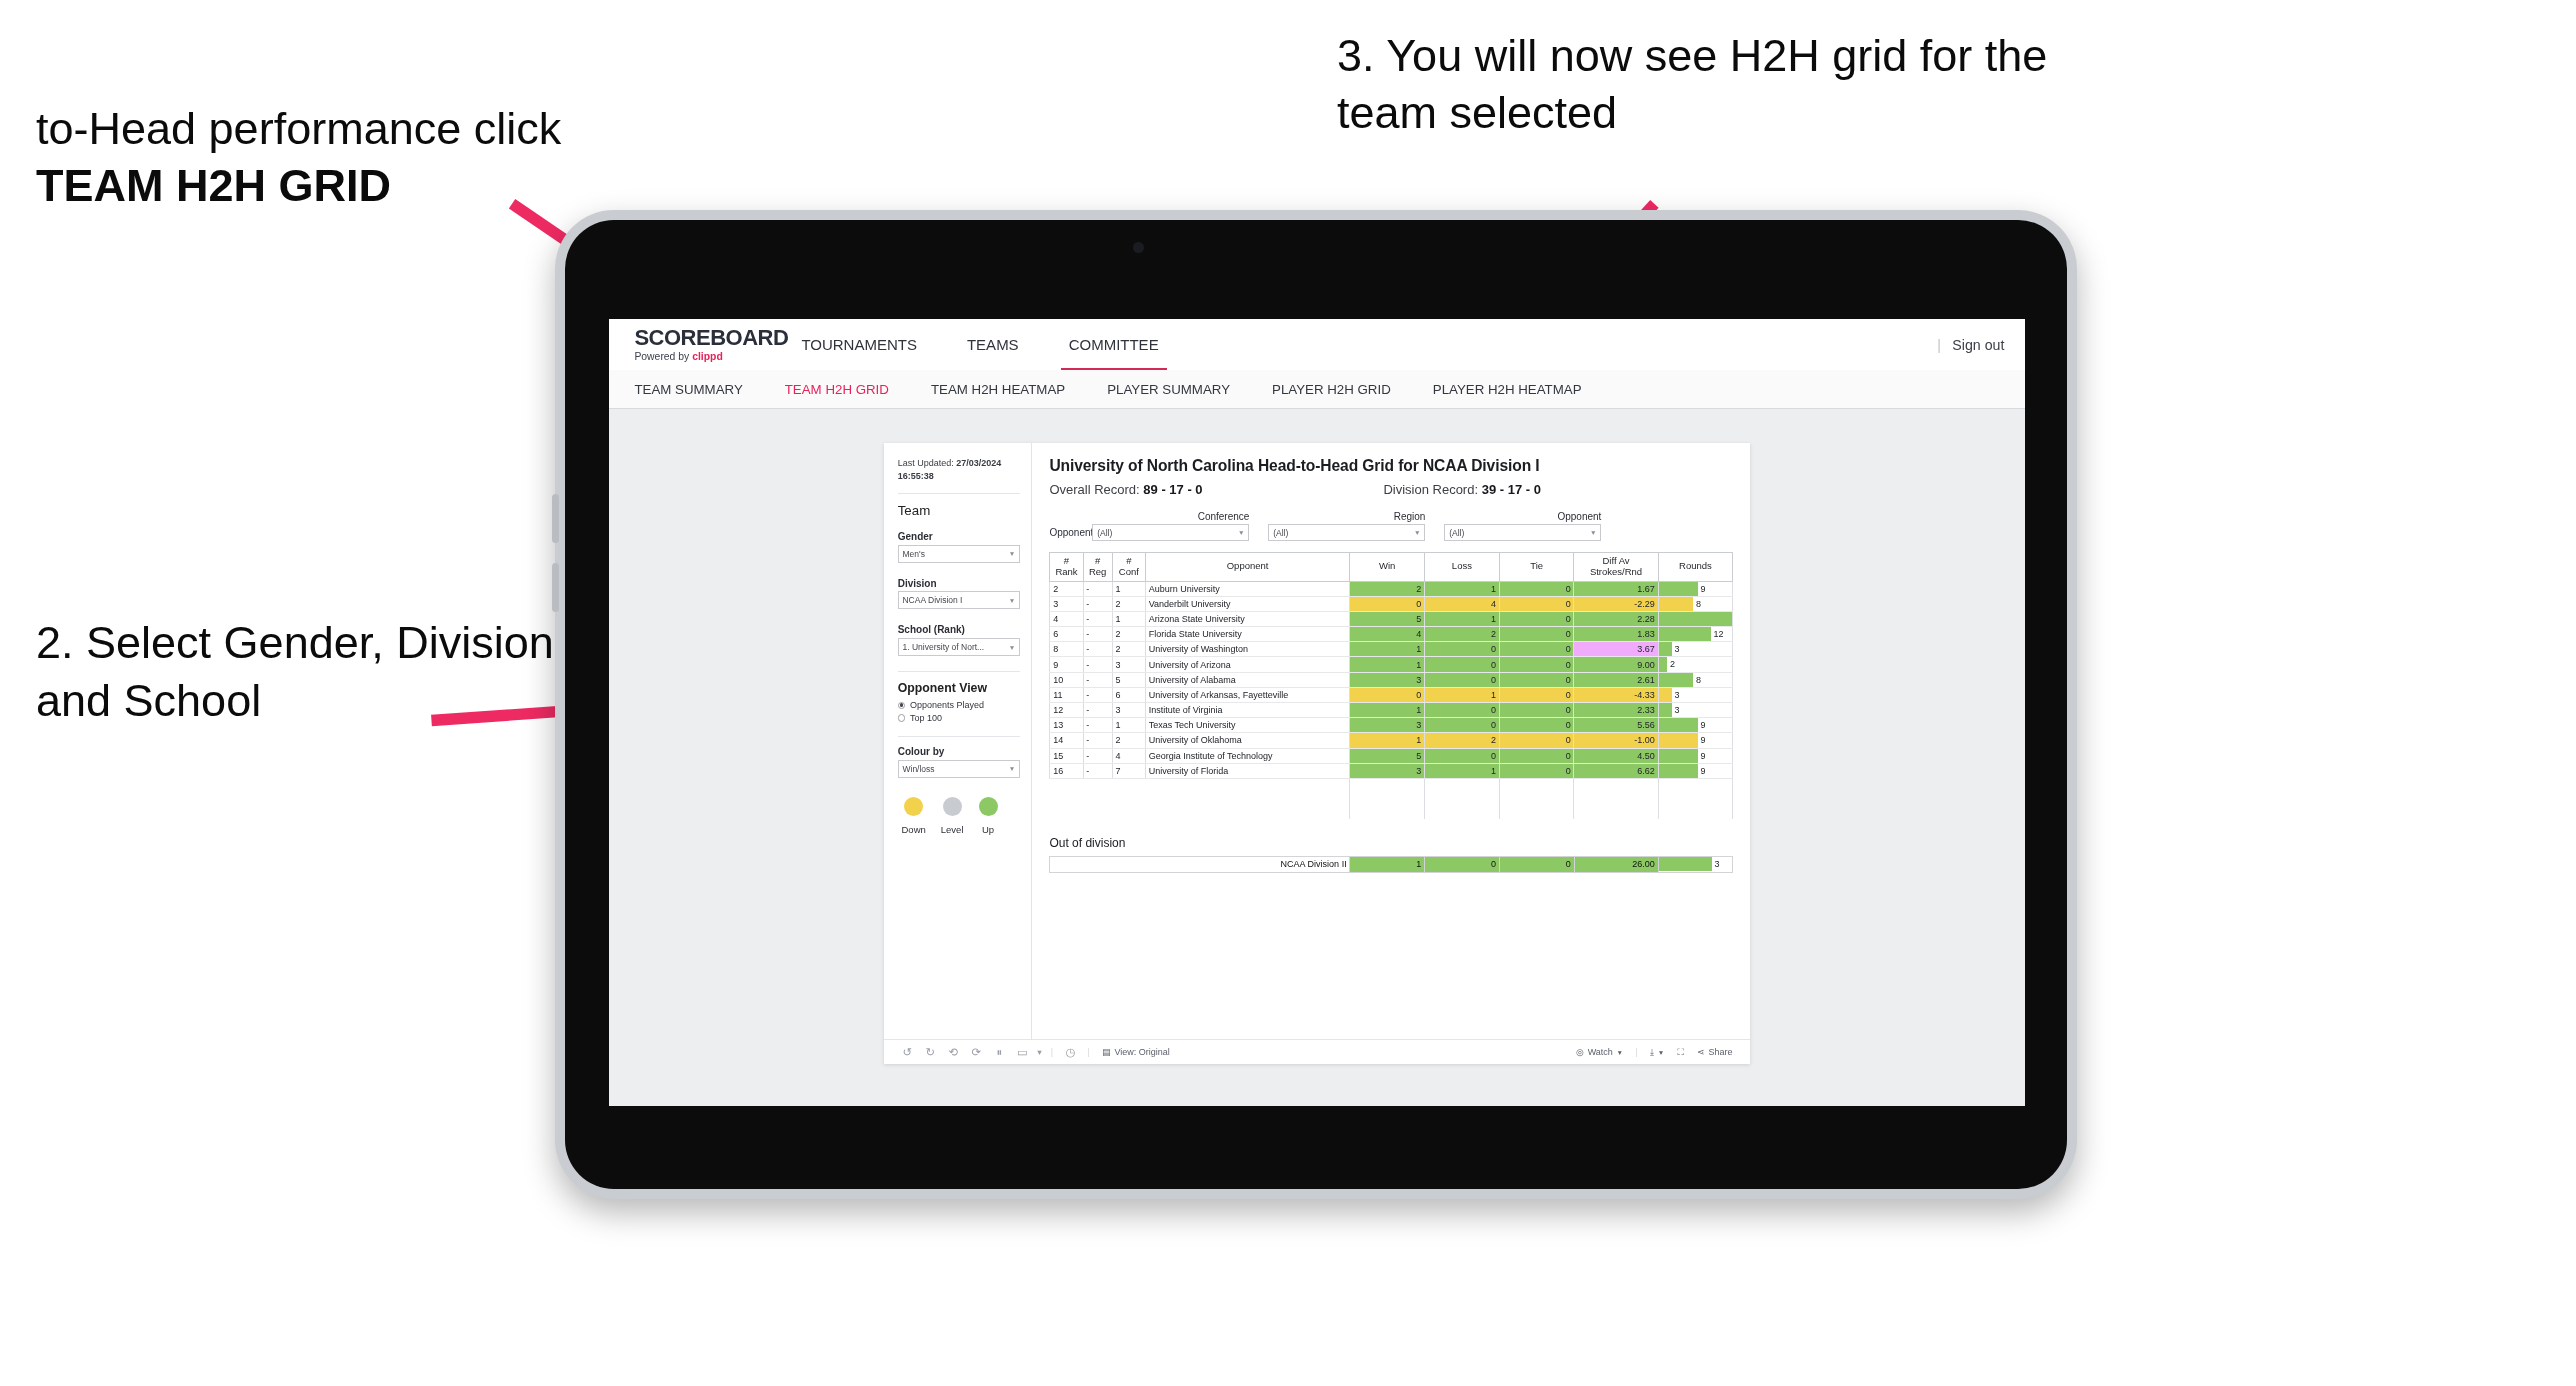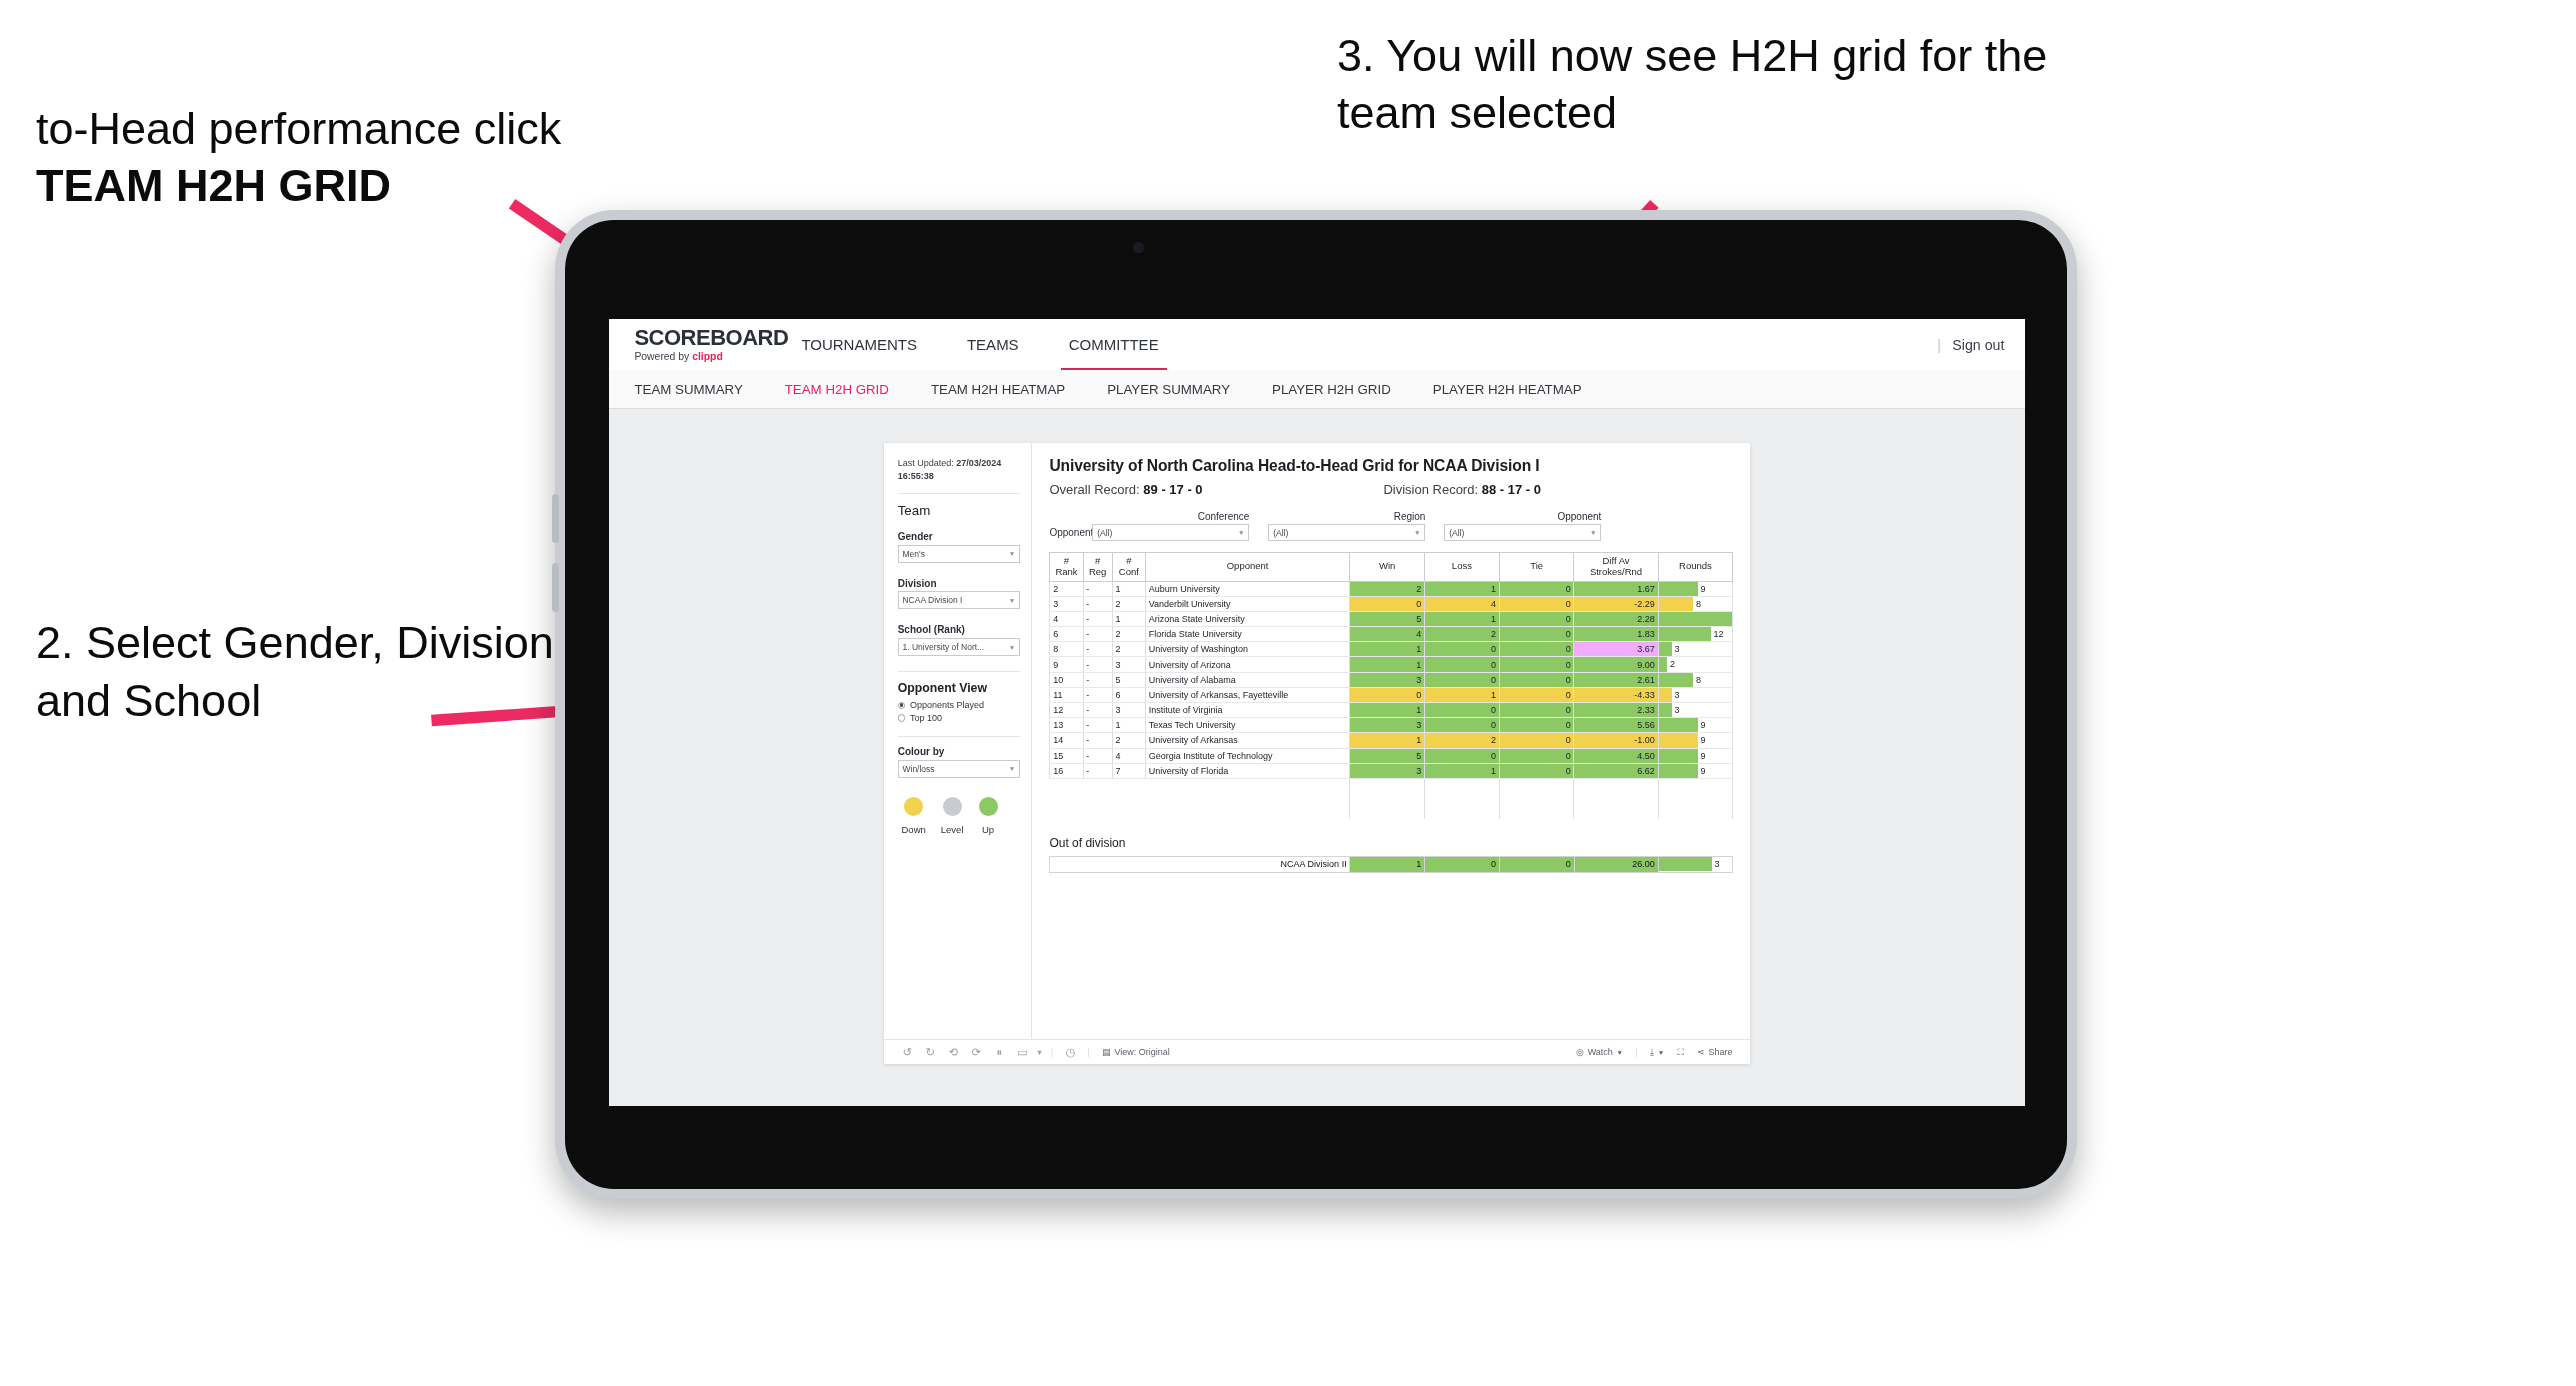--- a/index.html
+++ b/index.html
@@ -250,21 +250,21 @@
                 <div class="dot" style="background:#8CC863"></div>
                 <span>Up</span>
               </div>
             </div>
           </div>
 
           <div class="main">
             <div class="h1">University of North Carolina Head-to-Head Grid for NCAA Division I</div>
             <div class="recs">
               <div class="r1"><span>Overall Record: </span><b>89 - 17 - 0</b></div>
-              <div class="r2"><span>Division Record: </span><b>88 - 17 - 0</b></div>
+              <div class="r2"><span>Division Record: </span><b>39 - 17 - 0</b></div>
             </div>
 
             <div class="filters">
               <div class="oplabel">Opponents:</div>
               <div class="ff" style="left:43px">
                 <label>Conference</label>
                 <div class="sel">
                   <span class="cv">(All)</span>
                   <span class="ar">▼</span>
                 </div>
@@ -468,21 +468,21 @@
                       <div class="roundsbar">
                         <div class="fill" style="width:52.94117647058824%;background:#8CC863"></div>
                         <div class="lab" style="left:52.94117647058824%">9</div>
                       </div>
                     </td>
                   </tr>
                   <tr>
                     <td class="c-rank">14</td>
                     <td class="c-reg">-</td>
                     <td class="c-conf">2</td>
-                    <td class="c-opp">University of Arkansas</td>
+                    <td class="c-opp">University of Oklahoma</td>
                     <td class="c-num" style="background:#F2D24C">1</td>
                     <td class="c-num" style="background:#F2D24C">2</td>
                     <td class="c-num" style="background:#F2D24C">0</td>
                     <td class="c-num" style="background:#F2D24C">-1.00</td>
                     <td style="padding:0">
                       <div class="roundsbar">
                         <div class="fill" style="width:52.94117647058824%;background:#F2D24C"></div>
                         <div class="lab" style="left:52.94117647058824%">9</div>
                       </div>
                     </td>

